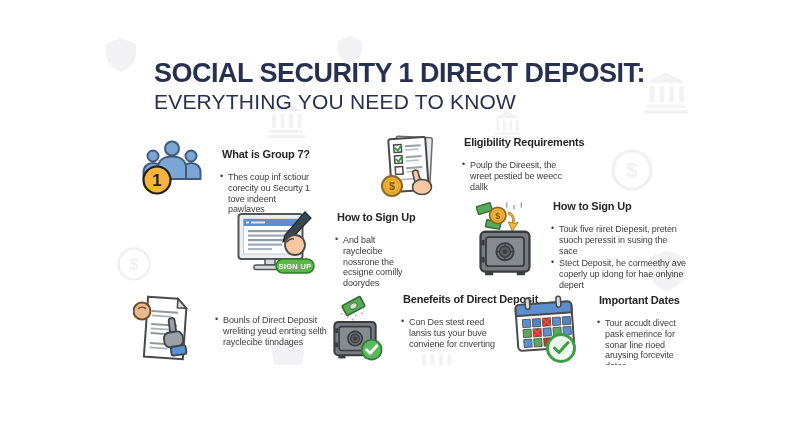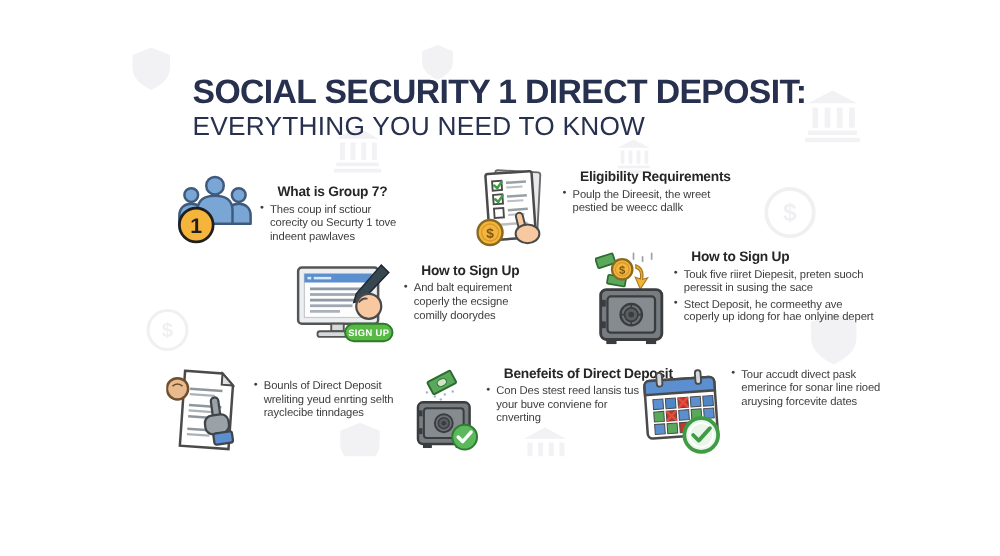--- a/index.html
+++ b/index.html
@@ -14,21 +14,21 @@
   .wm{position:absolute;pointer-events:none}
 
   header{position:absolute;left:154px;top:58px}
   h1{margin:0;font-size:27px;font-weight:bold;letter-spacing:-0.5px;color:var(--title-navy);white-space:nowrap}
   h2{margin:1px 0 0;font-size:21px;font-weight:normal;letter-spacing:0.2px;color:var(--title-navy);white-space:nowrap}
 
   .sec{position:absolute;display:flex;align-items:flex-start}
   .icon{flex:0 0 auto}
   .txt{flex:0 0 auto}
   .txt h3{margin:0 16px 2px;font-size:11px;font-weight:bold;letter-spacing:-0.2px;color:var(--heading-dark);white-space:nowrap}
-  ul.bullets{margin:0;padding:0 0 0 10px;list-style:none}
+  ul.bullets{margin:12px;padding:0 0 0 10px;list-style:none}
   ul.bullets li{position:relative;font-size:9px;letter-spacing:-0.1px;line-height:1.2;color:var(--body-text);margin-bottom:2px}
   ul.bullets li::before{content:"\2022";position:absolute;left:-8px;top:-1px;color:var(--body-text)}
 
   .s1{left:140px;top:134px}  .s1 .icon{width:64px;margin-right:2px}  .s1 .txt{padding-top:14px;width:116px}
   .s2{left:381px;top:134px}  .s2 .icon{width:58px;margin-right:9px}  .s2 .txt{padding-top:2px;width:136px}
   .s3{left:237px;top:211px}  .s3 .icon{width:80px;margin-right:4px}  .s3 .txt{padding-top:0;width:102px}
   .s4{left:476px;top:197px}  .s4 .icon{width:58px;margin-right:3px}  .s4 .txt{padding-top:3px;width:162px}
   .s5{left:133px;top:294px}  .s5 .icon{width:62px;margin-right:6px}  .s5 .txt{padding-top:9px;width:138px}
   .s6{left:332px;top:291px}  .s6 .icon{width:54px;margin-right:1px}  .s6 .txt{padding-top:2px;width:126px}
   .s7{left:514px;top:293px}  .s7 .icon{width:66px;margin-right:3px}  .s7 .txt{padding-top:1px;width:122px}
@@ -181,21 +181,21 @@
         <path d="M50 31 q3-4 7-3" fill="none" stroke="#4a4a4a" stroke-width="1.4"></path>
         <g>
           <rect x="39" y="48" width="38" height="14" rx="7" fill="#58b947" stroke="#2d7a2a" stroke-width="1.5"></rect>
           <text x="58" y="57.5" text-anchor="middle" font-size="7.5" font-weight="bold" fill="#ffffff" letter-spacing="0.3">SIGN UP</text>
         </g>
       </svg>
     </div>
     <div class="txt">
       <h3>How to Sign Up</h3>
       <ul class="bullets">
-          <li>And balt equirement coperly the ecsigne comilly doorydes</li>
+          <li>And balt rayclecibe nossrone the ecsigne comilly doorydes</li>
         </ul>
     </div>
   </section>
 
   <section class="sec s4">
     <div class="icon">
       <svg width="58" height="84" viewBox="0 0 64 84">
         <g stroke="#9aa4aa" stroke-width="1.5" stroke-linecap="round">
           <line x1="34" y1="2" x2="34" y2="7"></line>
             <line x1="42" y1="5" x2="42" y2="9"></line>
@@ -329,19 +329,20 @@
           </g>
         </g>
         <g>
           <circle cx="47" cy="55" r="13.5" fill="#eaf6ea" stroke="#3f9c44" stroke-width="3"></circle>
           <circle cx="47" cy="55" r="9.5" fill="none" stroke="#ffffff" stroke-width="1.5"></circle>
           <path d="M40.5 55 l4.5 4.5 l9-10" fill="none" stroke="#3f9c44" stroke-width="3" stroke-linecap="round" stroke-linejoin="round"></path>
         </g>
       </svg>
     </div>
     <div class="txt">
+      <h3>Important Dates</h3>
       <ul class="bullets">
           <li>Tour accudt divect pask emerince for sonar line rioed aruysing forcevite dates</li>
         </ul>
     </div>
   </section>
 
 </div>
 
 </body></html>

